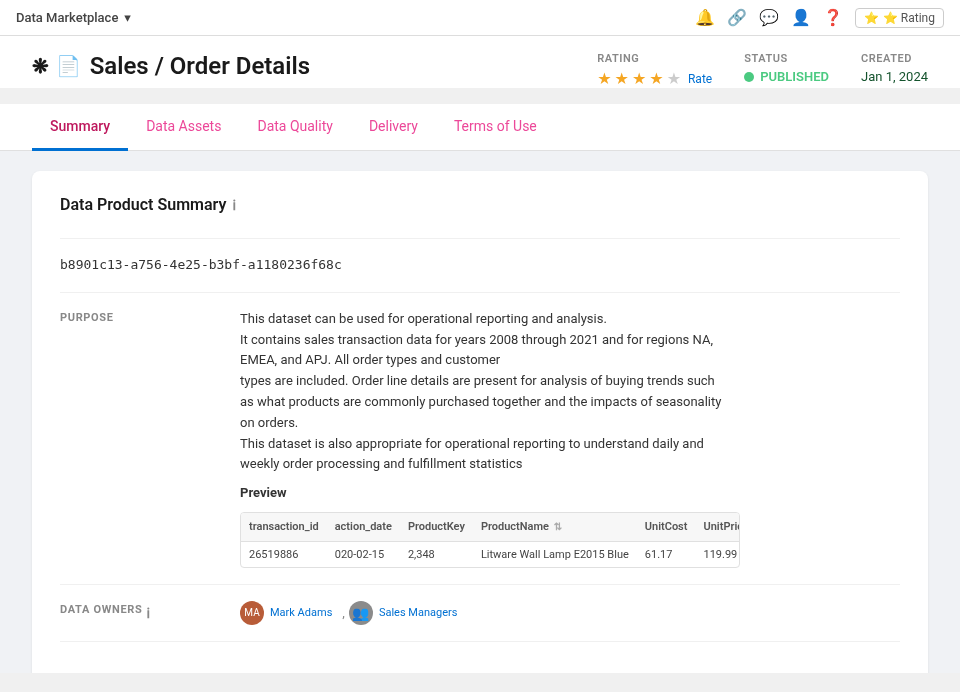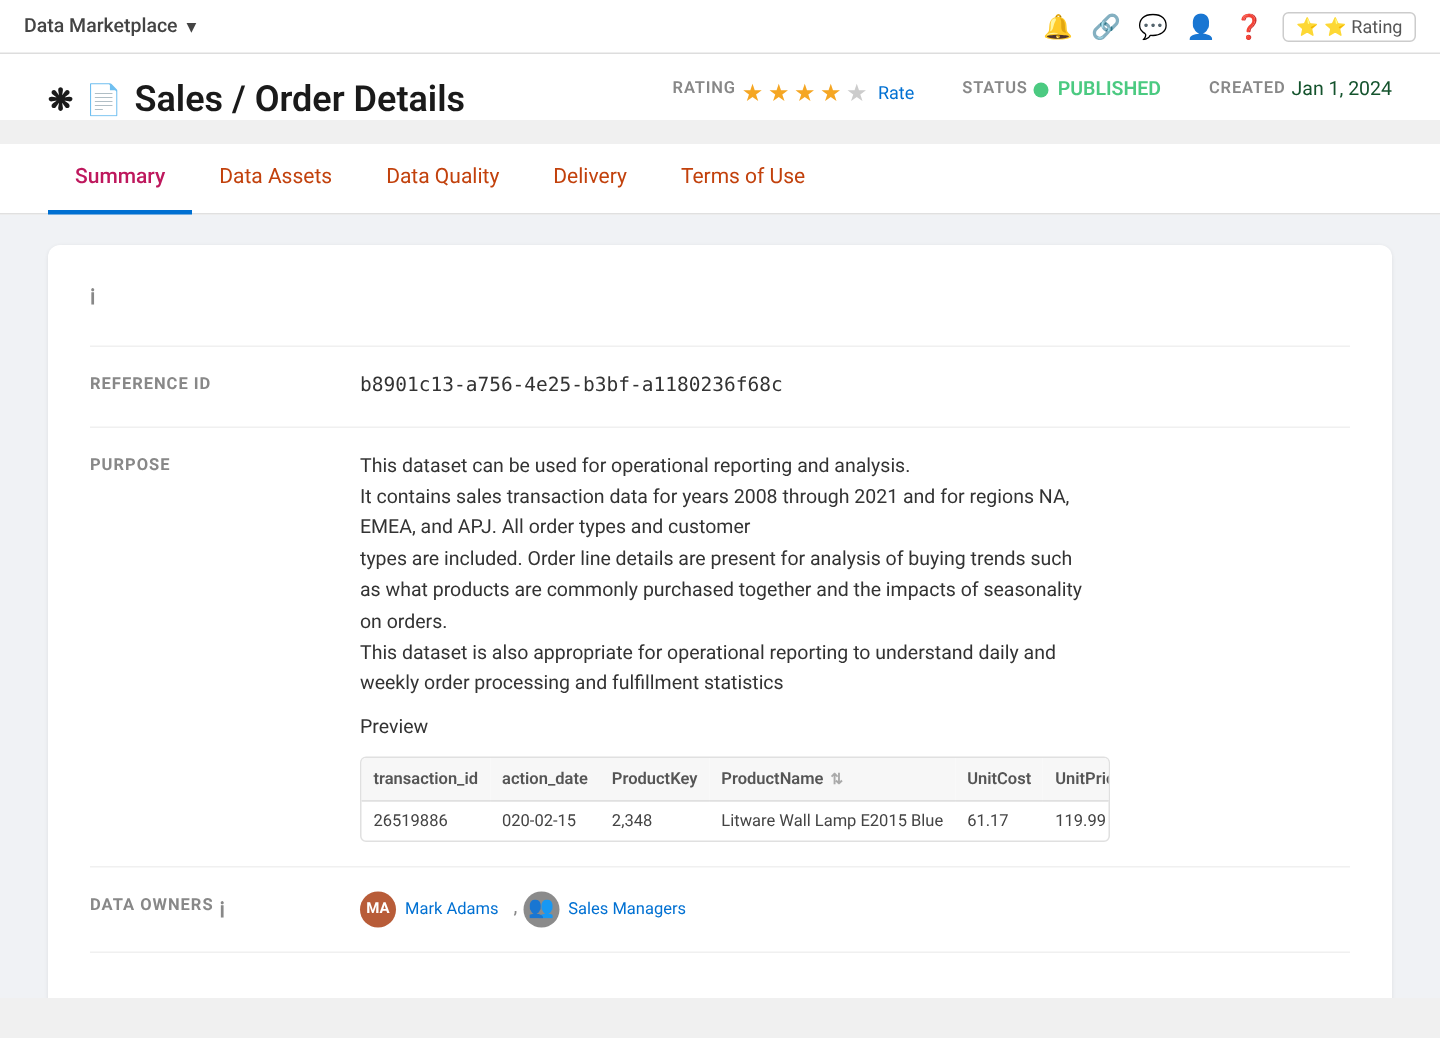--- a/index.html
+++ b/index.html
@@ -76,20 +76,21 @@
     .header-title .icon {
       font-size: 20px;
     }
     .header-meta {
       display: flex;
       align-items: flex-start;
       gap: 32px;
     }
     .meta-block {
       display: flex;
+      flex-direction: column;
       align-items: flex-start;
       gap: 4px;
     }
     .meta-label {
       font-size: 11px;
       font-weight: 600;
       color: #888;
       letter-spacing: 0.05em;
     }
     .stars-row {
@@ -132,21 +133,21 @@
     
     .tabs-bar {
       background: #fff;
       display: flex;
       padding: 0 32px;
       border-bottom: 1px solid #e0e0e0;
     }
     .tab {
       padding: 14px 18px;
       font-size: 14px;
-      color: #c2410c;
+      color: #ec4899;
       cursor: pointer;
       border-bottom: 3px solid transparent;
       margin-bottom: -1px;
       white-space: nowrap;
     }
     .tab.active {
       color: #be185d;
       border-bottom: 3px solid #0070d2;
       font-weight: 500;
     }
@@ -210,21 +211,21 @@
       font-family: monospace;
       font-size: 13px;
       color: #333;
     }
     .purpose-text {
       font-size: 13px;
       color: #333;
       line-height: 1.6;
     }
     .preview-label {
-      font-weight: 400;
+      font-weight: 700;
       color: #333;
       margin-top: 8px;
     }
 
     
     .preview-table {
       margin-top: 8px;
       border: 1px solid #e0e0e0;
       border-radius: 4px;
       overflow: hidden;
@@ -273,21 +274,21 @@
       gap: 4px;
     }
     .avatar {
       width: 24px;
       height: 24px;
       border-radius: 50%;
       display: flex;
       align-items: center;
       justify-content: center;
       font-size: 10px;
-      font-weight: 700;
+      font-weight: 400;
       color: #fff;
     }
     .avatar-ma { background: #b85c38; }
     .avatar-group {
       background: #8b8b8b;
       font-size: 14px;
     }
     .owner-name {
       font-size: 11px;
       color: #0070d2;
@@ -353,27 +354,25 @@
   <div class="tab active">Summary</div>
   <div class="tab">Data Assets</div>
   <div class="tab">Data Quality</div>
   <div class="tab">Delivery</div>
   <div class="tab">Terms of Use</div>
 </div>
 
 <div class="main-content">
   <div class="card">
     <div class="card-title">
+      <span>Data Product Summary</span>
       <span class="info-icon">ℹ</span>
     </div>
 
     <div class="field-row">
-      <div class="field-label">
-        <span>REFERENCE ID</span>
-      </div>
       <div class="field-value">
         <span class="reference-id">b8901c13-a756-4e25-b3bf-a1180236f68c</span>
       </div>
     </div>
 
     <div class="field-row">
       <div class="field-label">
         <span>PURPOSE</span>
       </div>
       <div class="field-value">

